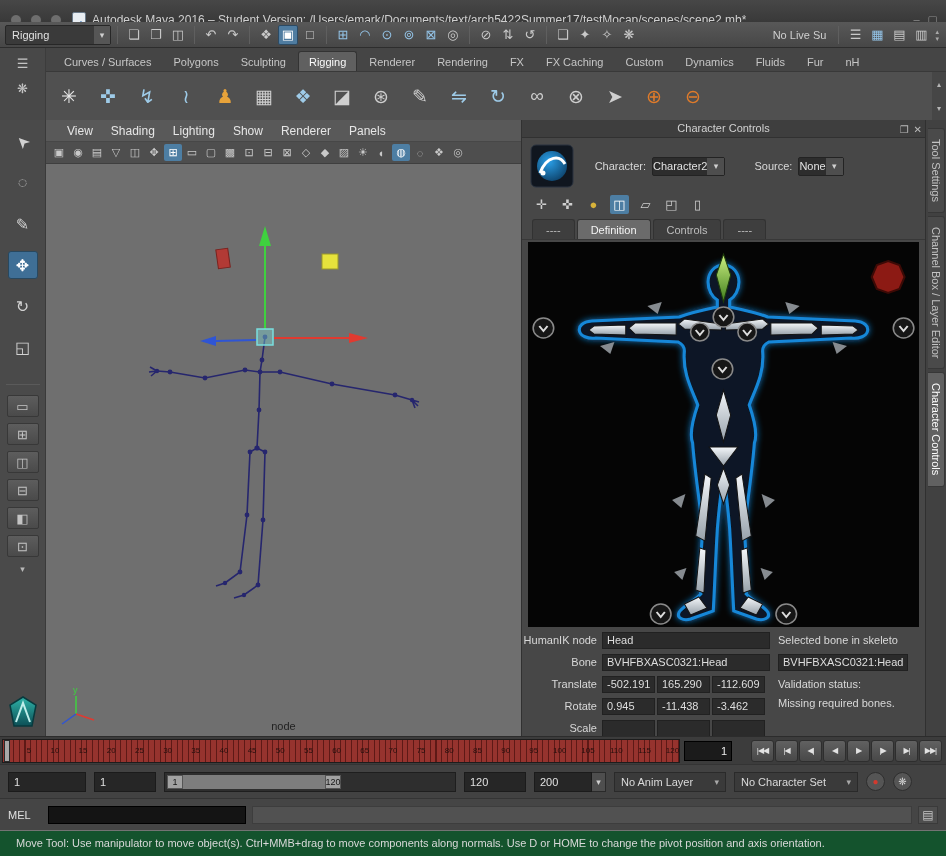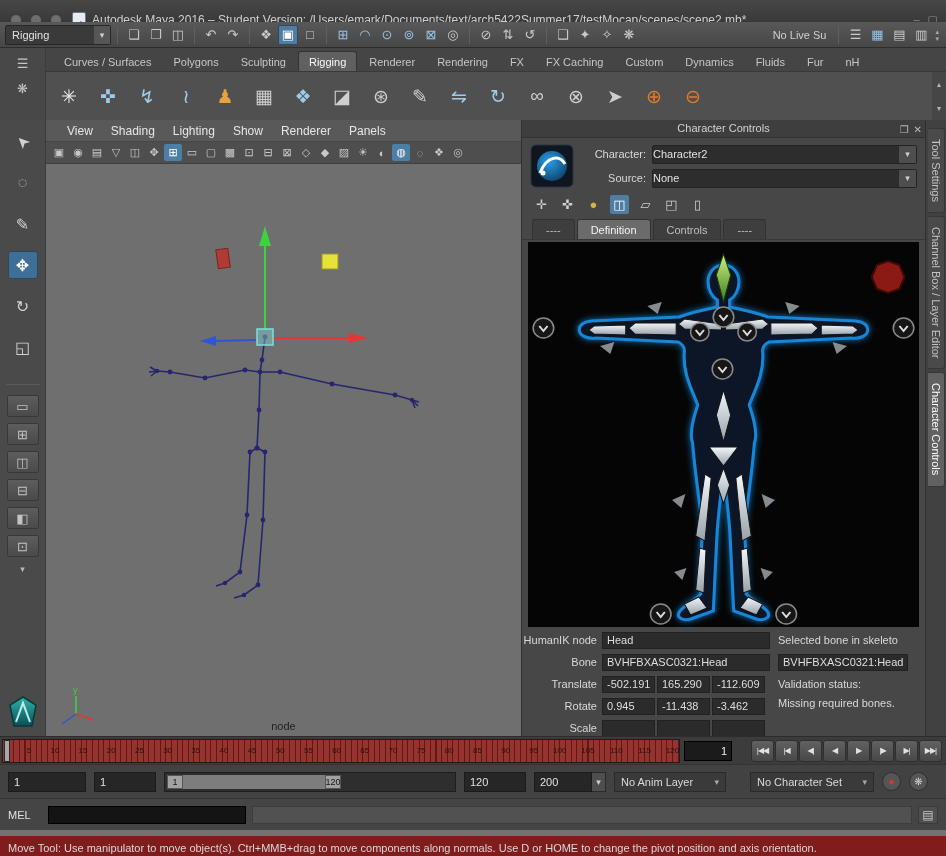--- a/index.html
+++ b/index.html
@@ -72,21 +72,21 @@
   .vp-canvas > svg.scene { position:absolute; inset:0; }
   .persp-label { position:absolute; bottom:4px; left:0; right:0; text-align:center; color:#222; font-size:11px; }
   .axis-gizmo { position:absolute; left:8px; bottom:6px; }
   
   .charpanel { position:absolute; top:120px; left:521px; width:404px; height:616px; background:#474747;
     border-left:1px solid #313131; display:flex; flex-direction:column; }
   .cc-header { height:18px; background:#3e3e3e; border-bottom:1px solid #313131; position:relative;
     text-align:center; line-height:17px; color:#d2d2d2; }
   .cc-header .hdr-icons { position:absolute; right:3px; top:1px; display:flex; gap:5px; color:#b9b9b9; font-size:10px; }
   .cc-top { display:flex; gap:10px; padding:6px 8px 4px; align-items:center; }
-  .cc-fields { flex:1; display:flex; flex-direction:column; gap:5px; }
+  .cc-fields { flex:1; display:flex; flex-direction:row; gap:5px; }
   .cc-frow { display:flex; align-items:center; gap:6px; }
   .cc-frow .flabel { width:62px; text-align:right; color:#d8d8d8; }
   .dropdown { flex:1; height:19px; background:#2d2d2d; border:1px solid #232323; border-radius:2px;
     display:flex; align-items:center; color:#e2e2e2; }
   .dropdown .dval { flex:1; white-space:nowrap; overflow:hidden; }
   .dropdown .dd-caret { width:17px; align-self:stretch; background:#4e4e4e; display:flex; align-items:center; justify-content:center; color:#cfcfcf; font-size:9px; }
   .cc-iconbar { display:flex; align-items:center; gap:7px; padding:3px 10px 2px; }
   .cc-icon { width:19px; height:19px; display:flex; align-items:center; justify-content:center; color:#cfcfcf; font-size:13px; border-radius:2px; }
   .cc-icon.active { background:#4d7ea3; color:#fff; }
   .cc-tabs { display:flex; gap:2px; padding-left:10px; margin-top:3px; border-bottom:1px solid #383838; }
@@ -130,34 +130,34 @@
     border-top:1px solid #343434; display:flex; align-items:center; padding:0 8px; gap:8px; }
   .num-field { height:20px; background:#262626; border:1px solid #1b1b1b; color:#e0e0e0;
     display:flex; align-items:center; padding:0 5px; }
   .nf1{width:78px;} .nf2{width:62px;} .nf3{width:62px;} .nf4{width:58px;}
   .range-slider { position:relative; width:292px; height:20px; background:#2e2e2e; border:1px solid #1e1e1e; }
   .rs-bar { position:absolute; left:2px; top:2px; bottom:2px; width:60%; background:#7d7d7d; border-radius:2px; display:flex; justify-content:space-between; }
   .rs-handle { width:16px; background:#a2a2a2; color:#151515; font-size:9px; display:flex; align-items:center; justify-content:center; border:1px solid #555; }
   .field-caret { width:14px; height:20px; display:flex; align-items:center; justify-content:center; background:#4e4e4e; border:1px solid #2a2a2a; border-left:none; color:#cfcfcf; font-size:9px; margin-left:-8px; }
   .dd-field { height:20px; background:#3a3a3a; border:1px solid #2a2a2a; color:#dadada;
     display:flex; align-items:center; padding:0 6px; gap:6px; }
-  .ddf1{width:112px;} .ddf2{width:124px;margin-left:16px;}
+  .ddf1{width:112px;} .ddf2{width:124px;}
   .dd-field .caret { margin-left:auto; color:#a8a8a8; font-size:9px; }
   .round-icon { width:19px; height:19px; border-radius:50%; background:#555; border:1px solid #2e2e2e;
     display:flex; align-items:center; justify-content:center; font-size:10px; color:#cfcfcf; }
   .round-icon.key { color:#d23a2e; }
   
   .mel-row { position:absolute; top:798px; left:0; right:0; height:32px; background:#454545;
     border-top:1px solid #343434; display:flex; align-items:center; padding:0 8px; gap:6px; }
   .mel-label { width:34px; color:#e0e0e0; }
   .mel-input { width:198px; height:18px; background:#141414; border:1px solid #000; color:#ddd; padding:0 4px; font-family:"Liberation Mono", monospace; font-size:11px; }
   .mel-output { flex:1; height:18px; background:#515151; border:1px solid #3d3d3d; }
   .script-icon { width:20px; height:18px; display:flex; align-items:center; justify-content:center; color:#c6c6c6; font-size:12px; border:1px solid #3a3a3a; background:#4e4e4e; }
-  .help-row { position:absolute; top:830px; left:0; right:0; height:26px; background:#7f1d1d;
-    border-top:6px solid #737373; color:#d8d8d8; line-height:25px; padding-left:8px; white-space:nowrap; overflow:hidden; }
+  .help-row { position:absolute; top:830px; left:0; right:0; height:26px; background:#14532d;
+    border-top:1px solid #737373; color:#d8d8d8; line-height:25px; padding-left:16px; white-space:nowrap; overflow:hidden; }
 </style>
 </head>
 <body>
 
 <div class="titlebar">
   <div class="traffic">
     <span></span>
     <span></span>
     <span></span>
   </div>

